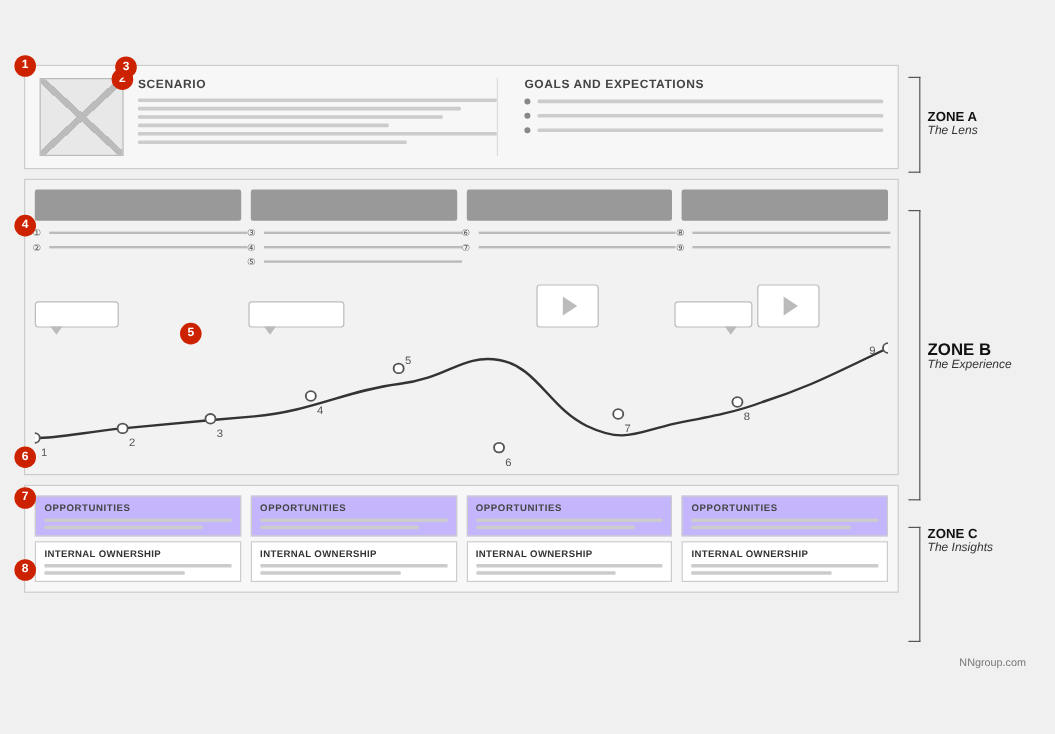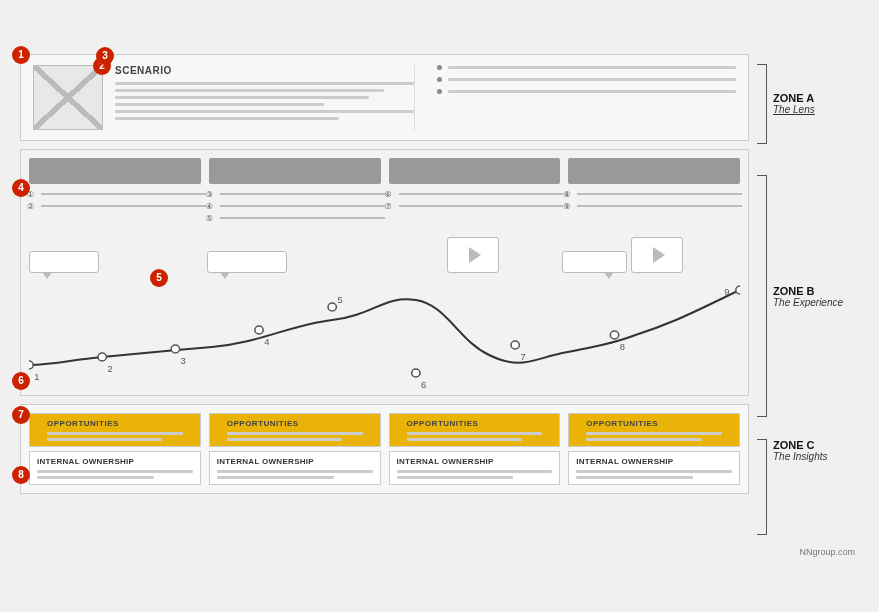--- a/index.html
+++ b/index.html
@@ -237,22 +237,22 @@
 
     .insight-col {
       flex: 1;
       display: flex;
       flex-direction: column;
       gap: 4px;
     }
 
     .insight-section {
       border: 1px solid #ccc;
-      background: #eab308;
-      padding: 5px 17px;
+      background: #c4b5fd;
+      padding: 5px 7px;
       min-height: 32px;
     }
 
     .insight-title {
       font-size: 8px;
       font-weight: bold;
       color: #444;
       letter-spacing: 0.5px;
       margin-bottom: 4px;
     }
@@ -319,20 +319,21 @@
             <div class="line-mock w100"></div>
             <div class="line-mock w90"></div>
             <div class="line-mock w85"></div>
             <div class="line-mock w70"></div>
             <div class="line-mock w100"></div>
             <div class="line-mock w75"></div>
           </div>
         </div>
 
         <div class="zone-a-goals">
+          <div class="section-title">GOALS AND EXPECTATIONS</div>
           <div class="bullet-lines">
             <div class="bullet-line">
               <div class="bullet-dot"></div>
               <div class="line-mock w100" style="flex:1;"></div>
             </div>
             <div class="bullet-line">
               <div class="bullet-dot"></div>
               <div class="line-mock w100" style="flex:1;"></div>
             </div>
             <div class="bullet-line">
@@ -524,28 +525,28 @@
     </div>
 
   </div>
 
   <div style="width:110px; display:flex; flex-direction:column; padding-left:8px; position:relative; gap:0;">
 
     <div style="display:flex; align-items:center; height:100px; position:relative;">
       <div style="width:10px; height:80%; border-top:1.5px solid #555; border-right:1.5px solid #555; border-bottom:1.5px solid #555; margin-right:6px; flex-shrink:0;"></div>
       <div>
         <div style="font-size:11px; font-weight:bold; color:#111;">ZONE A</div>
-        <div style="font-size:10px; color:#333; font-style:italic;text-decoration:underline;">The Lens</div>
+        <div style="font-size:10px; color:#333; font-style:italic;">The Lens</div>
       </div>
     </div>
 
     <div style="display:flex; align-items:center; height:285px; position:relative;">
       <div style="width:10px; height:85%; border-top:1.5px solid #555; border-right:1.5px solid #555; border-bottom:1.5px solid #555; margin-right:6px; flex-shrink:0;"></div>
       <div>
-        <div style="font-size:11px; font-weight:bold; color:#111;">ZONE B</div>
+        <div style="font-size:14px; font-weight:bold; color:#111;">ZONE B</div>
         <div style="font-size:10px; color:#333; font-style:italic;">The Experience</div>
       </div>
     </div>
 
     <div style="display:flex; height:120px; position:relative;">
       <div style="width:10px; height:80%; border-top:1.5px solid #555; border-right:1.5px solid #555; border-bottom:1.5px solid #555; margin-right:6px; flex-shrink:0;"></div>
       <div>
         <div style="font-size:11px; font-weight:bold; color:#111;">ZONE C</div>
         <div style="font-size:10px; color:#333; font-style:italic;">The Insights</div>
       </div>

